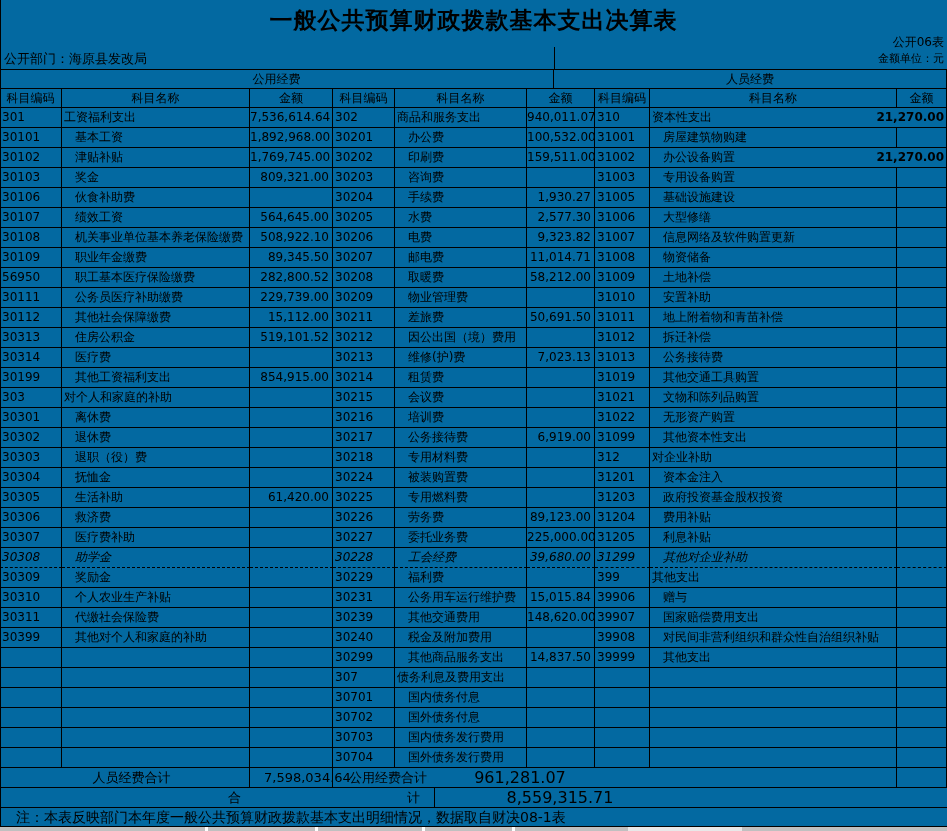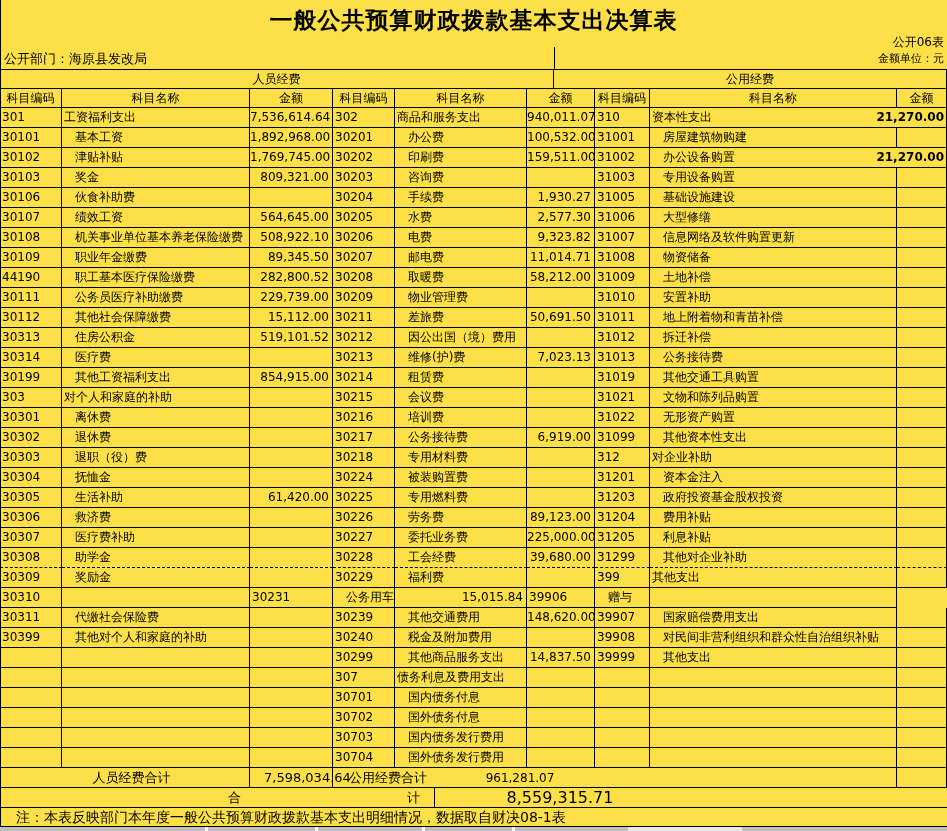--- a/index.html
+++ b/index.html
@@ -1,17 +1,17 @@
 <!DOCTYPE html>
 <html><head>
 <meta charset="utf-8">
 <style>
   html,body{margin:0;padding:0;background:#fff;}
   .sheet{
-    position:relative;width:947px;height:831px;background:#fde047;
+    position:relative;width:947px;height:831px;background:#0369a1;
     font-family:"DejaVu Sans",sans-serif;color:#000;overflow:hidden;
   }
   .left-edge{position:absolute;left:0;top:0;width:1px;height:831px;background:#000;}
   .page-title{position:absolute;top:5px;left:0;width:947px;text-align:center;
     font-size:23px;font-weight:bold;letter-spacing:1px;}
   .sheet-no{position:absolute;top:34px;right:3px;font-size:12px;margin-left:44px;}
   .dept{position:absolute;top:50px;left:4px;font-size:13px;}
   .unit{position:absolute;top:51px;right:3px;font-size:11px;}
   .dept-divider{position:absolute;top:47px;left:554px;width:1px;height:22px;background:#000;}
 
@@ -19,36 +19,36 @@
   .grp-row{display:grid;grid-template-columns:554px 393px;height:19px;}
   .grp-row > div{border-right:1px solid #000;border-bottom:1px solid #000;
     box-sizing:border-box;text-align:center;font-size:12px;line-height:18px;}
   .hdr-row,.body-row{display:grid;grid-template-columns:62px 188px 83px 62px 132px 68px 55px 247px 50px;}
   .hdr-row{height:19px;}
   .hdr-row > div{border-right:1px solid #000;border-bottom:1px solid #000;
     box-sizing:border-box;text-align:center;font-size:12px;line-height:18px;overflow:hidden;}
   .body-row{height:20px;}
   .body-row > div{border-right:1px solid #000;border-bottom:1px solid #000;
     box-sizing:border-box;font-size:12px;line-height:19px;white-space:nowrap;overflow:hidden;position:relative;}
-  .body-row.dashed > div{border-bottom:1px dashed #000;}
+  .body-row.dashed > div{border-bottom:1px dashed #000;font-style:italic;}
   .c-code{padding-left:2px;}
   .c-name{padding-left:2px;}
   .c-name.indent{padding-left:13px;}
   .c-amt{text-align:right;padding-right:3px;}
   .c-amt.overflow{overflow:visible;}
   .c-amt.overflow .ov{position:absolute;right:2px;top:0;white-space:nowrap;font-weight:bold;}
   .no-rb{border-right:none !important;}
 
   .total-row-a{display:grid;grid-template-columns:250px 83px 564px 50px;height:20px;}
   .total-row-a > div{border-right:1px solid #000;border-bottom:1px solid #000;
     box-sizing:border-box;font-size:13px;line-height:19px;white-space:nowrap;position:relative;padding-left:14px;}
   .ta-label{text-align:center;}
   .ta-amt{text-align:right;padding-right:3px;font-size:12px;line-height:20px;}
   .tb-merged .m-label{padding-left:2px;}
-  .tb-merged .m-amt{position:absolute;left:87px;top:0;width:200px;text-align:center;font-size:12px;line-height:20px;}
+  .tb-merged .m-amt{position:absolute;left:87px;top:0;width:200px;text-align:center;font-size:16px;line-height:20px;}
 
   .total-row-b{display:grid;grid-template-columns:435px 512px;height:20px;}
   .total-row-b > div{border-right:1px solid #000;border-bottom:1px solid #000;
     box-sizing:border-box;font-size:13px;line-height:19px;position:relative;}
   .gt-label-box{position:absolute;left:228px;top:0;width:192px;display:flex;justify-content:space-between;}
   .gt-amt{position:absolute;left:25px;top:0;width:200px;text-align:center;font-size:16px;line-height:20px;}
   .total-row-b > div:last-child{border-right:none;}
 
   .note{position:absolute;top:808px;left:0;width:947px;height:19px;box-sizing:border-box;
     border-bottom:1px solid #000;font-size:14px;line-height:18px;padding-left:16px;white-space:nowrap;}
@@ -64,22 +64,22 @@
 
   <div class="page-title">一般公共预算财政拨款基本支出决算表</div>
   <div class="sheet-no">公开06表</div>
   <div class="dept">公开部门：海原县发改局</div>
   <div class="unit">金额单位：元</div>
   <div class="dept-divider"></div>
 
   <div class="table-area">
 
     <div class="grp-row">
+      <div>公用经费</div>
       <div>人员经费</div>
-      <div>公用经费</div>
     </div>
 
     <div class="hdr-row">
       <div>科目编码</div>
       <div>科目名称</div>
       <div>金额</div>
       <div>科目编码</div>
       <div>科目名称</div>
       <div>金额</div>
       <div>科目编码</div>
@@ -174,21 +174,21 @@
           <div class="c-name indent">职业年金缴费</div>
           <div class="c-amt">89,345.50</div>
           <div class="c-code">30207</div>
           <div class="c-name indent">邮电费</div>
           <div class="c-amt">11,014.71</div>
           <div class="c-code">31008</div>
           <div class="c-name indent">物资储备</div>
           <div class="c-amt"></div>
         </div>
         <div class="body-row">
-          <div class="c-code">44190</div>
+          <div class="c-code">56950</div>
           <div class="c-name indent">职工基本医疗保险缴费</div>
           <div class="c-amt">282,800.52</div>
           <div class="c-code">30208</div>
           <div class="c-name indent">取暖费</div>
           <div class="c-amt">58,212.00</div>
           <div class="c-code">31009</div>
           <div class="c-name indent">土地补偿</div>
           <div class="c-amt"></div>
         </div>
         <div class="body-row">
@@ -351,20 +351,21 @@
           <div class="c-amt"></div>
           <div class="c-code">30229</div>
           <div class="c-name indent">福利费</div>
           <div class="c-amt"></div>
           <div class="c-code">399</div>
           <div class="c-name">其他支出</div>
           <div class="c-amt"></div>
         </div>
         <div class="body-row">
           <div class="c-code">30310</div>
+          <div class="c-name indent">个人农业生产补贴</div>
           <div class="c-amt"></div>
           <div class="c-code">30231</div>
           <div class="c-name indent">公务用车运行维护费</div>
           <div class="c-amt">15,015.84</div>
           <div class="c-code">39906</div>
           <div class="c-name indent">赠与</div>
           <div class="c-amt"></div>
         </div>
         <div class="body-row">
           <div class="c-code">30311</div>

